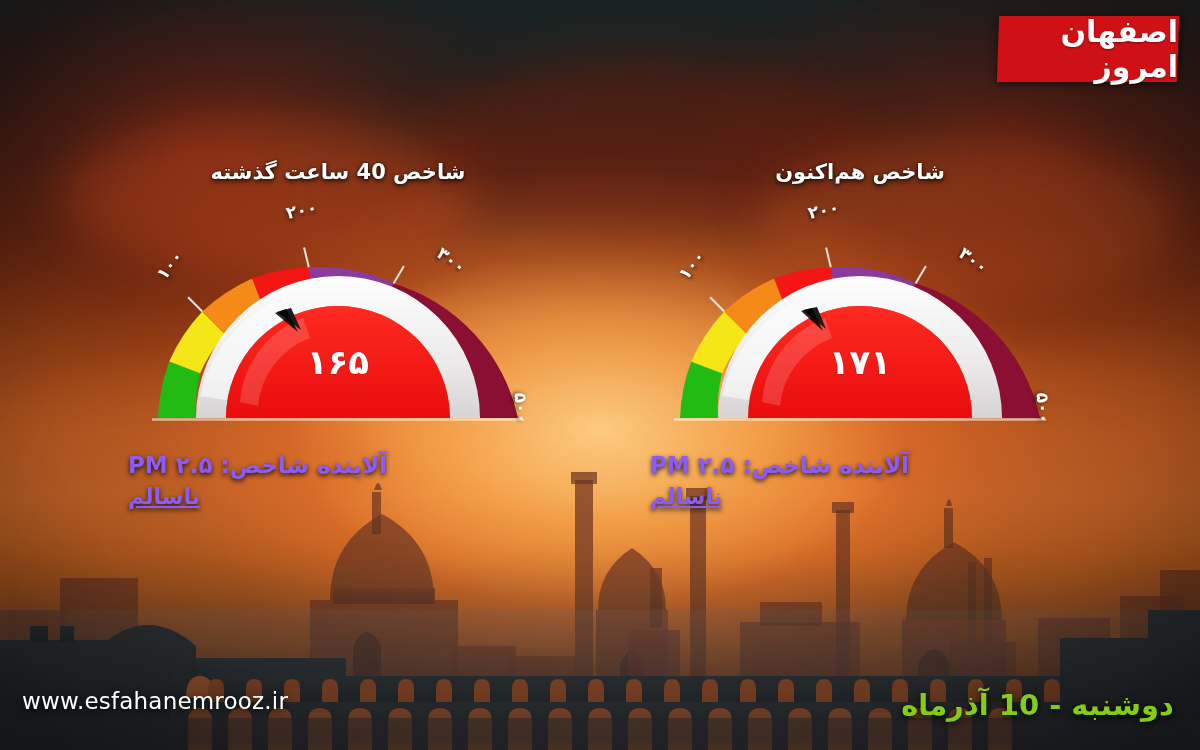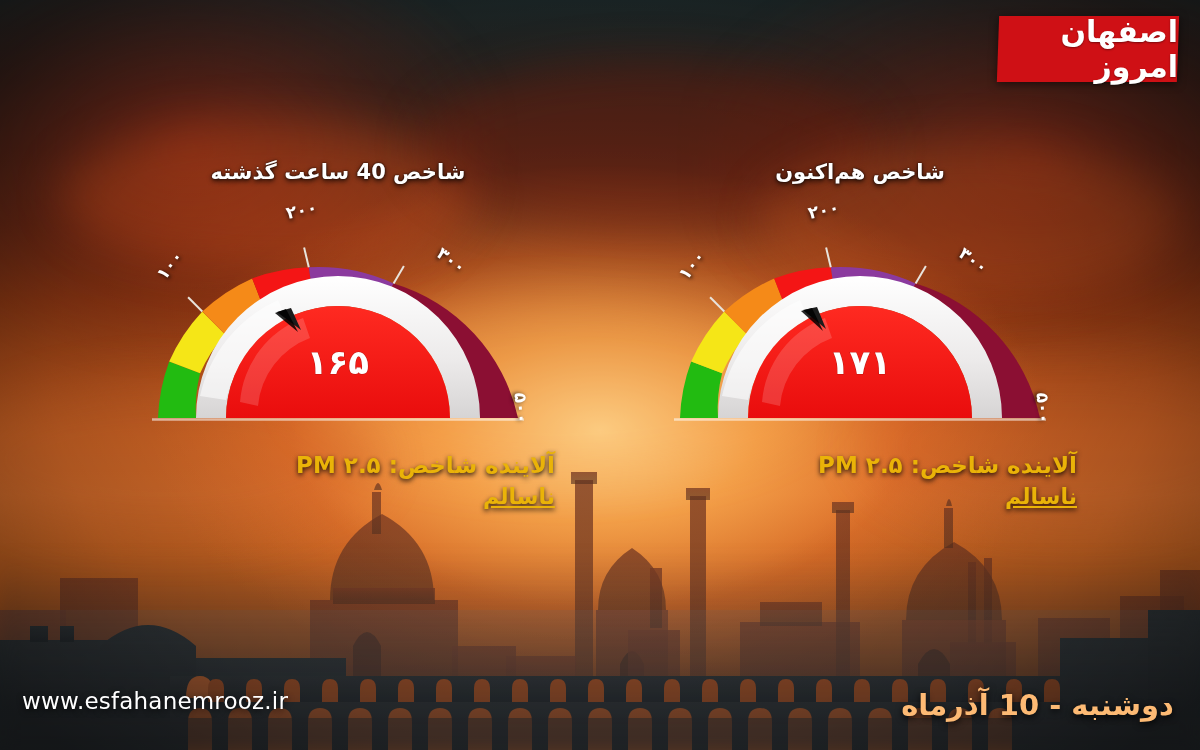--- a/index.html
+++ b/index.html
@@ -84,42 +84,42 @@
   .gauge-title {
     position:absolute; top:0; width:100%;
     text-align:center; direction:rtl;
     color:#ffffff; font-size:21px; font-weight:700;
     text-shadow:0 2px 5px rgba(0,0,0,.8), 0 0 2px rgba(0,0,0,.9);
     letter-spacing:.3px;
   }
   .gauge-svg { position:absolute; left:0; top:36px; }
 
   .gauge-caption {
-    position:absolute; left:7px; width:100%;
-    text-align:right; direction:rtl; color:#eab308;
+    position:absolute; left:0; width:100%;
+    text-align:left; direction:rtl; color:#8b5cf6;
   }
   .cap1 { top:292px; font-size:23px; font-weight:700; text-shadow:0 2px 5px rgba(0,0,0,.85); }
   .cap2 { top:324px; font-size:22px; font-weight:700; text-shadow:0 2px 5px rgba(0,0,0,.85);text-decoration:underline; }
 
   .tick-label {
     position:absolute; color:#fff; font-size:17px; font-weight:700;
     text-shadow:0 2px 4px rgba(0,0,0,.8);
     white-space:nowrap;
   }
 
   
   .site-url {
     position:absolute; left:22px; bottom:36px;
     color:#ffffff; font-size:23px; font-weight:400;
     letter-spacing:.2px;
     text-shadow:0 2px 6px rgba(0,0,0,.85);
   }
   .date-text {
     position:absolute; right:26px; bottom:28px;
-    color:#fdba74; font-size:29px; font-weight:700;
+    color:#84cc16; font-size:29px; font-weight:700;
     direction:rtl;
     text-shadow:0 2px 7px rgba(0,0,0,.9);
   }
 </style>
 </head>
 <body>
 
 <div id="stage">
 
   <div class="sky sky-base"></div>

